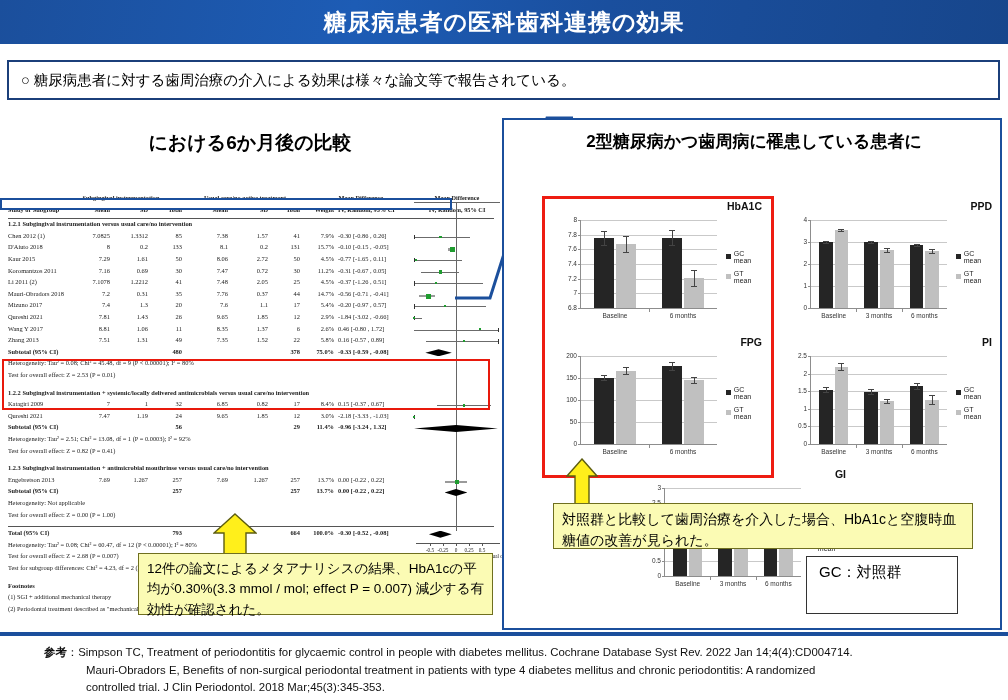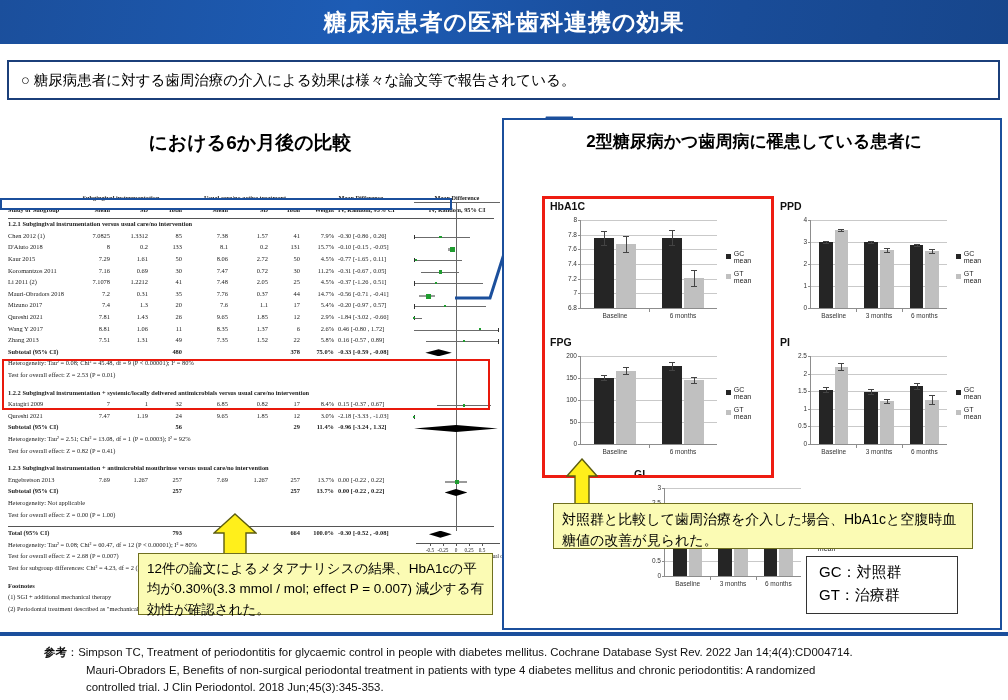--- a/index.html
+++ b/index.html
@@ -105,21 +105,21 @@
   #red-frame {
     position:absolute; left:38px; top:76px; width:232px; height:282px;
     border:3px solid #ee1c11; pointer-events:none;
   }
 
   
   #conn { position:absolute; left:455px; top:108px; width:120px; height:220px; }
 
   
   .chart { position:absolute; }
-  .chart-title { position:absolute; width:100%; text-align:left;
+  .chart-title { position:absolute; width:100%; text-align:right;
                  font-weight:bold; font-size:10.5px; color:#111; }
   .plot { position:absolute; border-left:1px solid #8d8d8d; }
   .gridline { position:absolute; height:1px; background:#c9c9c9; }
   .ytick { position:absolute; font-size:6.5px; color:#333; text-align:right; }
   .ytickmark { position:absolute; width:3px; height:1px; background:#8d8d8d; }
   .xaxis { position:absolute; height:1px; background:#8d8d8d; }
   .xlab { position:absolute; font-size:6.5px; color:#333; text-align:center; }
   .xsep { position:absolute; width:1px; height:4px; background:#8d8d8d; }
   .bar { position:absolute; }
   .bar.gc { background:#252525; }
@@ -780,21 +780,20 @@
 <svg class="up-arrow" style="left:566px; top:458px;" width="32" height="48" viewBox="0 0 32 48">
   <polygon points="16,1 31,18 23,18 23,47 9,47 9,18 1,18" fill="#ffef1b" stroke="#5d5d10" stroke-width="1.4"></polygon>
 </svg>
 
 <div class="callout" style="left:553px; top:503px; width:420px; height:46px; font-size:14px;">
   <span>対照群と比較して歯周治療を介入した場合、HbA1cと空腹時血糖値の改善が見られた。</span>
 </div>
 
 <div id="key-box">
   <div>GC：対照群</div>
-  <div>GT：治療群</div>
 </div>
 
 <div id="footer-rule"></div>
 <div id="footer">
   <div><span class="lbl">参考</span><span>：Simpson TC, Treatment of periodontitis for glycaemic control in people with diabetes mellitus. Cochrane Database Syst Rev. 2022 Jan 14;4(4):CD004714.</span></div>
   <span class="ind">Mauri-Obradors E, Benefits of non-surgical periodontal treatment in patients with type 4 diabetes mellitus and chronic periodontitis: A randomized</span>
-  <span class="ind">controlled trial. J Clin Periodontol. 2018 Jun;45(3):345-353.</span>
+  <span class="ind">controlled trial. J Clin Periodontol. 2018 Mar;45(3):345-353.</span>
 </div>
 
 </body></html>

